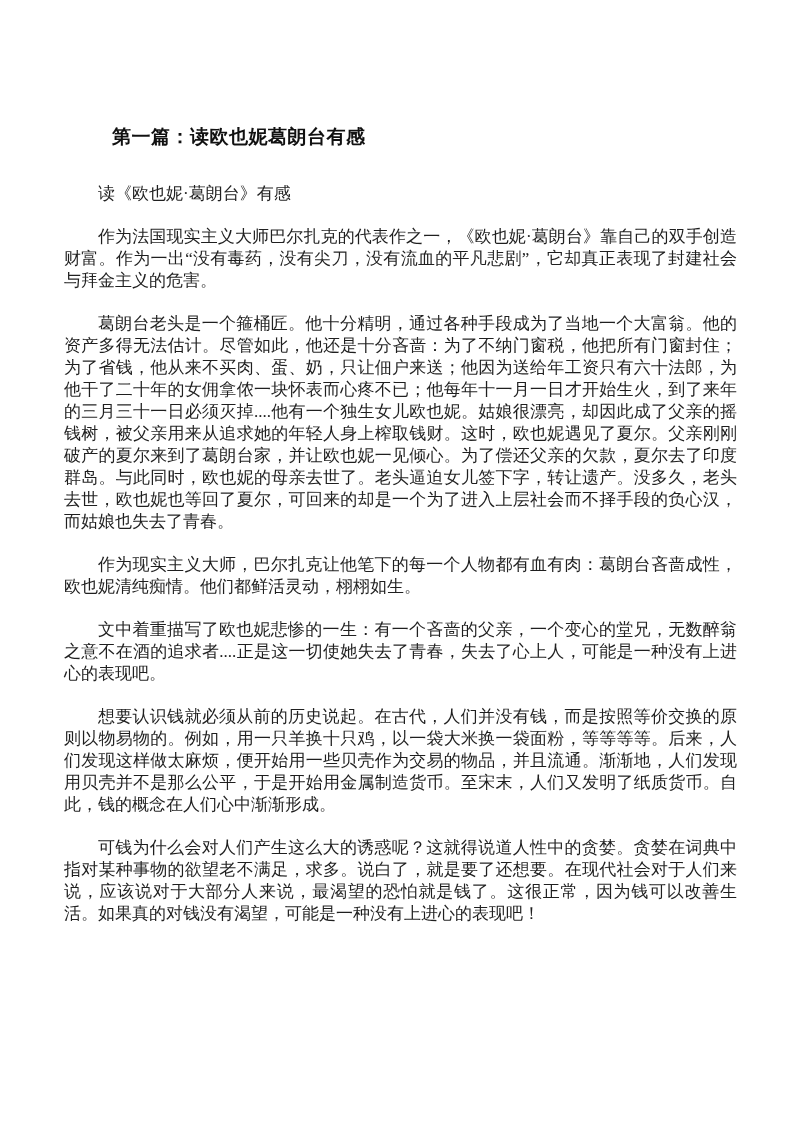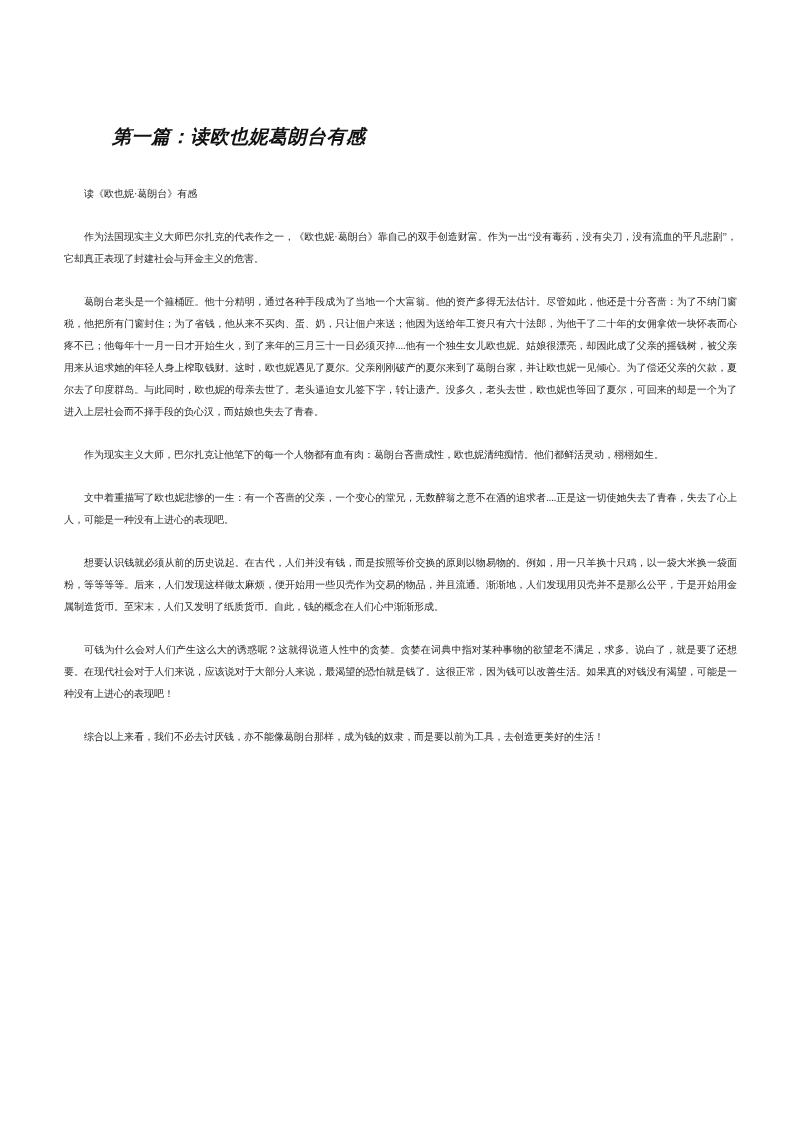--- a/index.html
+++ b/index.html
@@ -16,28 +16,27 @@
     box-sizing: border-box;
     padding: 126px 63px 40px 64px;
     overflow: hidden;
     font-family: "Liberation Serif", "DejaVu Serif", serif;
     color: #1f1f1f;
   }
   .doc-title {
     font-family: "Liberation Sans", "DejaVu Sans", sans-serif;
     font-size: 19px;
     font-weight: 700;
-    font-style: italic;
     letter-spacing: 0.5px;
     margin: 0 0 35px 48px;
     line-height: 22px;
     color: #111111;
   }
   .doc-body p {
-    font-size: 10px;
+    font-size: 17px;
     line-height: 22px;
     margin: 0 0 21px 0;
     text-indent: 2em;
     text-align: justify;
     letter-spacing: 0px;
     word-break: break-all;
   }
 </style>
 </head>
 <body>
@@ -46,15 +45,14 @@
   <h1 class="doc-title">第一篇：读欧也妮葛朗台有感</h1>
 
   <div class="doc-body">
     <p>读《欧也妮·葛朗台》有感</p>
     <p>作为法国现实主义大师巴尔扎克的代表作之一，《欧也妮·葛朗台》靠自己的双手创造财富。作为一出“没有毒药，没有尖刀，没有流血的平凡悲剧”，它却真正表现了封建社会与拜金主义的危害。</p>
     <p>葛朗台老头是一个箍桶匠。他十分精明，通过各种手段成为了当地一个大富翁。他的资产多得无法估计。尽管如此，他还是十分吝啬：为了不纳门窗税，他把所有门窗封住；为了省钱，他从来不买肉、蛋、奶，只让佃户来送；他因为送给年工资只有六十法郎，为他干了二十年的女佣拿侬一块怀表而心疼不已；他每年十一月一日才开始生火，到了来年的三月三十一日必须灭掉....他有一个独生女儿欧也妮。姑娘很漂亮，却因此成了父亲的摇钱树，被父亲用来从追求她的年轻人身上榨取钱财。这时，欧也妮遇见了夏尔。父亲刚刚破产的夏尔来到了葛朗台家，并让欧也妮一见倾心。为了偿还父亲的欠款，夏尔去了印度群岛。与此同时，欧也妮的母亲去世了。老头逼迫女儿签下字，转让遗产。没多久，老头去世，欧也妮也等回了夏尔，可回来的却是一个为了进入上层社会而不择手段的负心汉，而姑娘也失去了青春。</p>
     <p>作为现实主义大师，巴尔扎克让他笔下的每一个人物都有血有肉：葛朗台吝啬成性，欧也妮清纯痴情。他们都鲜活灵动，栩栩如生。</p>
     <p>文中着重描写了欧也妮悲惨的一生：有一个吝啬的父亲，一个变心的堂兄，无数醉翁之意不在酒的追求者....正是这一切使她失去了青春，失去了心上人，可能是一种没有上进心的表现吧。</p>
     <p>想要认识钱就必须从前的历史说起。在古代，人们并没有钱，而是按照等价交换的原则以物易物的。例如，用一只羊换十只鸡，以一袋大米换一袋面粉，等等等等。后来，人们发现这样做太麻烦，便开始用一些贝壳作为交易的物品，并且流通。渐渐地，人们发现用贝壳并不是那么公平，于是开始用金属制造货币。至宋末，人们又发明了纸质货币。自此，钱的概念在人们心中渐渐形成。</p>
     <p>可钱为什么会对人们产生这么大的诱惑呢？这就得说道人性中的贪婪。贪婪在词典中指对某种事物的欲望老不满足，求多。说白了，就是要了还想要。在现代社会对于人们来说，应该说对于大部分人来说，最渴望的恐怕就是钱了。这很正常，因为钱可以改善生活。如果真的对钱没有渴望，可能是一种没有上进心的表现吧！</p>
-    <p>综合以上来看，我们不必去讨厌钱，亦不能像葛朗台那样，成为钱的奴隶，而是要以前为工具，去创造更美好的生活！</p>
   </div>
 </div>
 
 </body></html>

